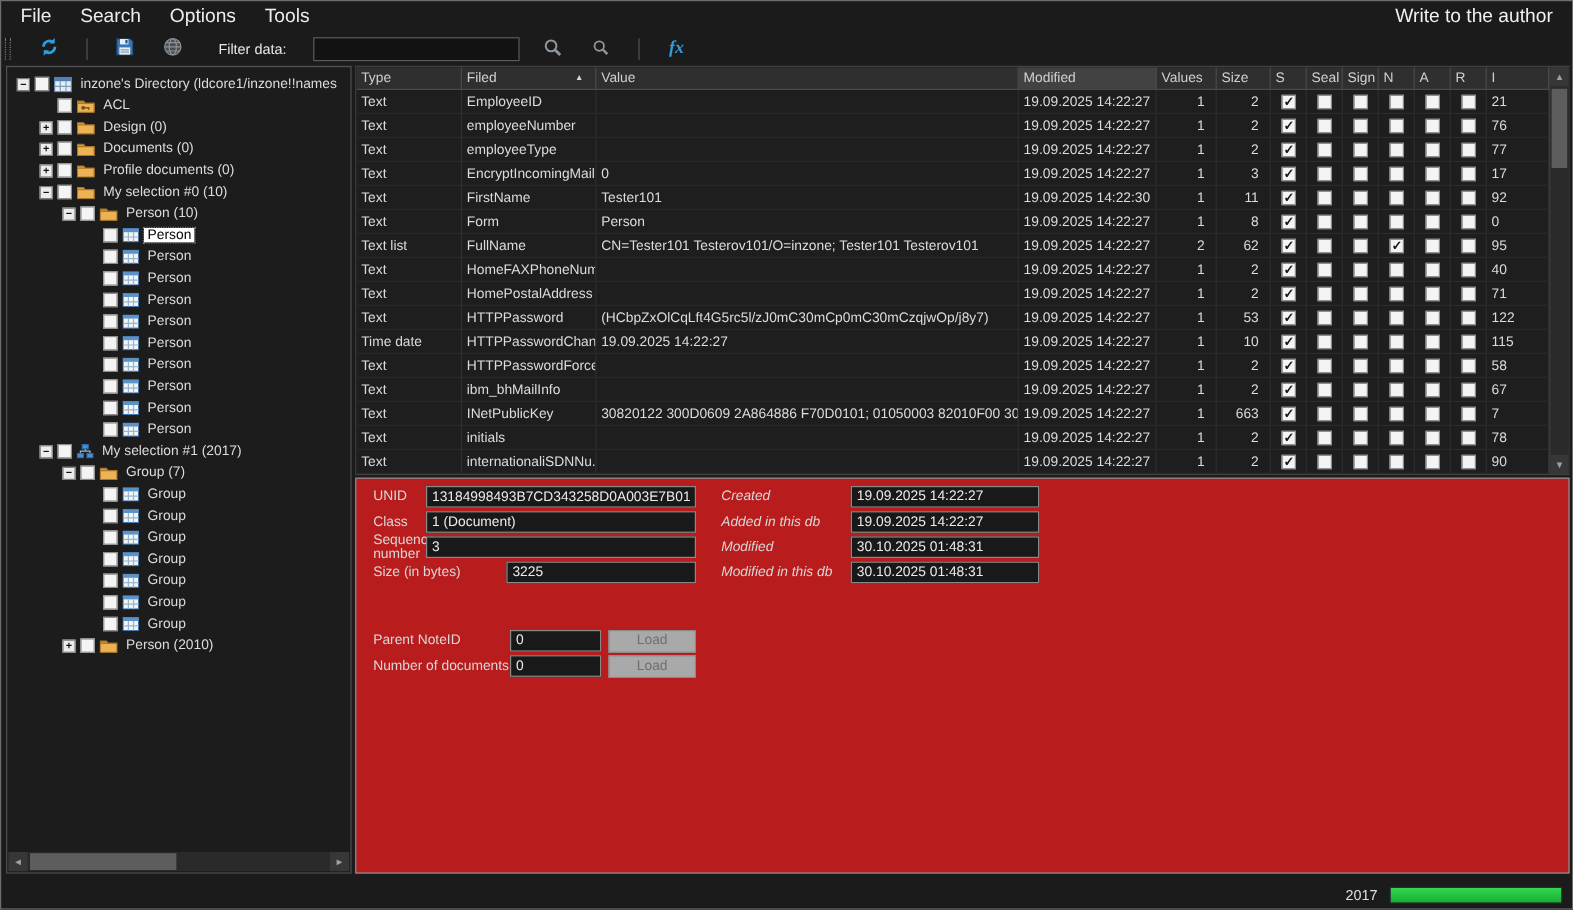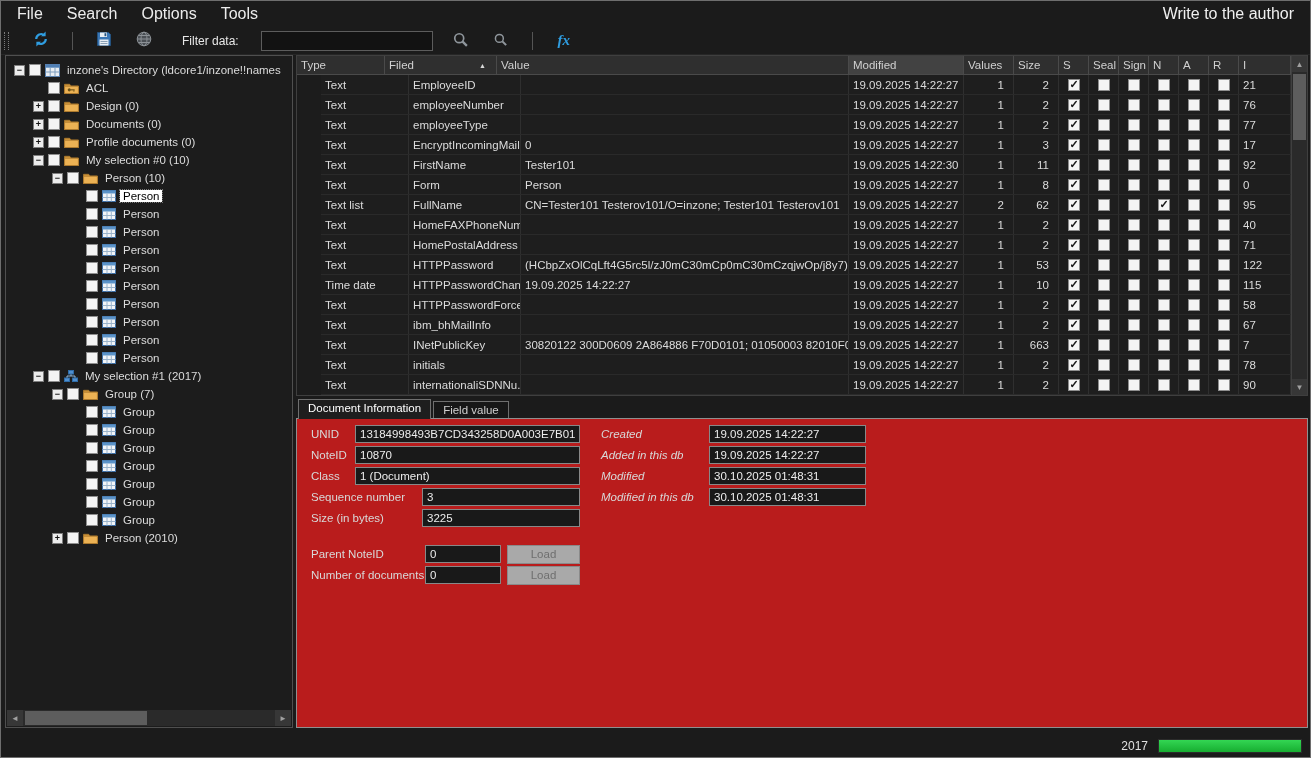--- a/index.html
+++ b/index.html
@@ -63,21 +63,21 @@
   
   .grid-area { height:341px; flex:none; display:flex; border:1px solid #3f3f3f;
                background:#1c1c1c; min-width:0; }
   .grid { flex:1; min-width:0; display:flex; flex-direction:column; overflow:hidden; }
   .ghead { display:flex; height:19px; flex:none; background:#2f2f2f; color:#d0d0d0;
            font-size:11.5px; border-bottom:1px solid #4a4a4a; }
   .hcell { display:flex; align-items:center; padding:0 4px; border-right:1px solid #4a4a4a;
            overflow:hidden; white-space:nowrap; flex:none; cursor:default; }
   .hcell.hl { background:#424242; }
   .sort-arrow { margin-left:auto; font-size:7px; color:#d8d8d8; padding-right:6px; }
-  .gbody { flex:1; overflow:hidden;margin-left:24px; }
+  .gbody { flex:1; overflow:hidden; }
   .grow { display:flex; height:20px; background:#1e1e1e; border-bottom:1px solid #2a2a2a;
           color:#dcdcdc; font-size:11.5px; }
   .gcell { display:flex; align-items:center; padding:0 4px; border-right:1px solid #2f2f2f;
            overflow:hidden; white-space:nowrap; flex:none; }
   .gcell.center { justify-content:center; padding:0; }
   
   .hcell:nth-child(1), .gcell:nth-child(1) { width:88px; }
   .hcell:nth-child(2), .gcell:nth-child(2) { width:112px; }
   .hcell:nth-child(3), .gcell:nth-child(3) { flex:1 1 0; width:auto; min-width:0; }
   .hcell:nth-child(4), .gcell:nth-child(4) { width:115px; }
@@ -1048,33 +1048,25 @@
         <div class="vscroll">
           <div class="vs-btn">▲</div>
           <div class="vs-track">
             <div class="vs-thumb"></div>
           </div>
           <div class="vs-btn">▼</div>
         </div>
       </div>
 
       <div class="detail-area">
-        <div class="tabstrip">
-            <div class="tab active">Document Information</div>
-            <div class="tab">Field value</div>
-          </div>
         <div class="detail-body">
           <div class="fields-left">
               <div class="frow">
                 <span class="flabel">UNID</span>
                 <input class="finput" value="13184998493B7CD343258D0A003E7B01" style="">
-              </div>
-              <div class="frow">
-                <span class="flabel">NoteID</span>
-                <input class="finput" value="10870" style="">
               </div>
               <div class="frow">
                 <span class="flabel">Class</span>
                 <input class="finput" value="1 (Document)" style="">
               </div>
               <div class="frow">
                 <span class="flabel">Sequence number</span>
                 <input class="finput" value="3" style="">
               </div>
               <div class="frow">

